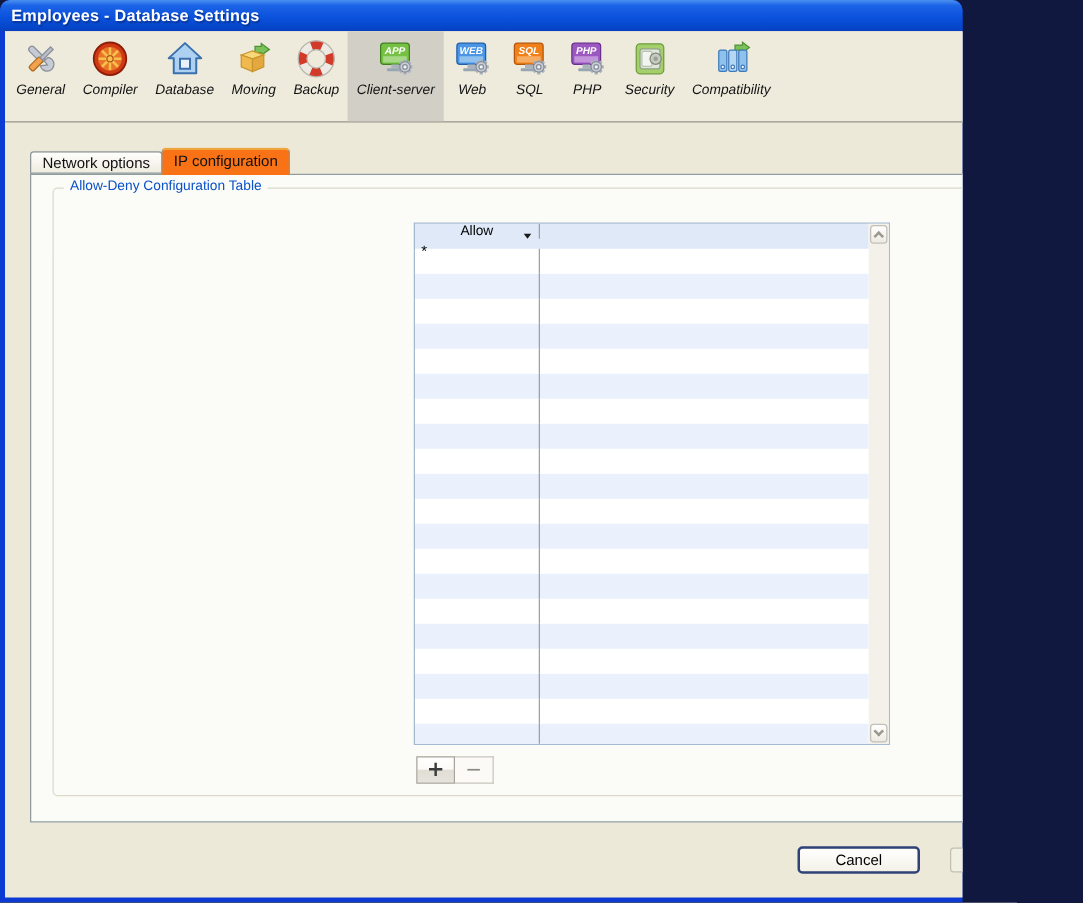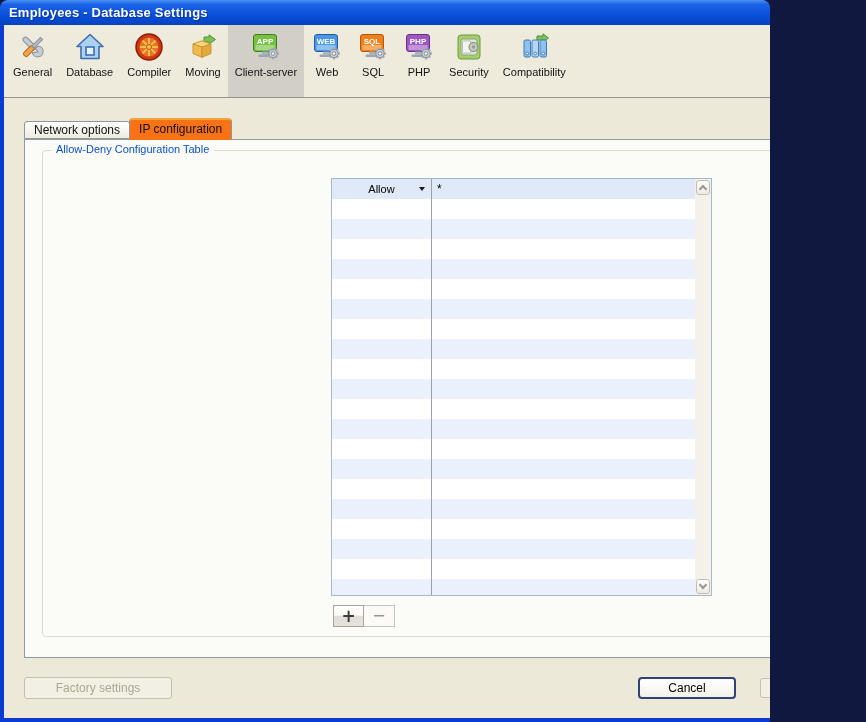--- a/index.html
+++ b/index.html
@@ -6,21 +6,21 @@
   *{box-sizing:border-box;}
   .window{position:relative;width:770px;height:722px;background:#0c3bd3;border-radius:8px 8px 0 0;overflow:hidden;}
   .titlebar{position:absolute;left:0;top:0;width:866px;height:25px;border-radius:7px 7px 0 0;
     background:linear-gradient(180deg,#4a90f2 0%,#1b63e6 18%,#0b52dd 55%,#0545c8 90%,#0a3fbb 100%);
     display:flex;align-items:center;padding-left:9px;}
   .titlebar .title{color:#fff;font-weight:bold;font-size:13px;text-shadow:1px 1px 1px rgba(8,40,120,.65);letter-spacing:.2px;}
   .content{position:absolute;left:4px;top:25px;width:858px;height:693px;background:#ece9d8;}
 
   
   .toolbar{position:absolute;left:0;top:0;width:858px;height:73px;background:#eeebdd;border-bottom:1px solid #96948a;display:flex;align-items:stretch;padding-left:2px;}
-  .tb-item{display:flex;flex-direction:column;align-items:center;justify-content:flex-start;padding:6px 7px 0 7px;cursor:default;}
+  .tb-item{display:flex;flex-direction:column;align-items:center;justify-content:flex-start;padding:6px 7px 0 7px;cursor:default;font-style:italic;}
   .tb-item.selected{background:#d2cfc6;}
   .tb-icon{width:32px;height:32px;margin-bottom:3px;}
   .tb-icon svg{display:block;}
   .tb-label{font-size:11px;color:#121212;white-space:nowrap;}
 
   
   .tabs{position:absolute;left:20px;top:93px;height:22px;display:flex;align-items:flex-end;z-index:3;}
   .tab{font-size:12px;color:#111;padding:2px 9px 3px 9px;background:linear-gradient(#fefefc,#efece0);
     border:1px solid #8e989a;border-radius:3px 3px 0 0;height:18px;margin-bottom:1px;line-height:13px;cursor:default;}
   .tab.selected{background:#f97316;border-top:2px solid #efa53d;height:22px;margin-bottom:0;border-bottom:none;
@@ -29,21 +29,21 @@
   
   .panel{position:absolute;left:20px;top:114px;width:818px;height:519px;background:#fbfbf7;border:1px solid #8f9b9c;}
   .groupbox{position:absolute;left:17px;top:10px;width:760px;height:487px;border:1px solid #dcd9cb;border-radius:4px;}
   .group-label{position:absolute;left:8px;top:-8px;background:#fbfbf7;padding:0 5px;font-size:11px;color:#0b52c8;white-space:nowrap;}
 
   
   .table-wrap{position:absolute;left:306px;top:38px;width:381px;height:418px;border:1px solid #a3b9d2;background:#fff;}
   .grid{position:absolute;left:0;top:0;right:16px;bottom:0;overflow:hidden;}
   .trow{height:20px;display:flex;}
   .trow.alt{background:#eaf1fc;}
-  .trow.first{background:#dfe9f8;}
+  .trow.first{background:#dfe9f8;flex-direction:column;}
   .cell-mode{width:100px;border-right:1px solid #9aa1a8;position:relative;font-size:11px;color:#000;
     display:flex;align-items:center;justify-content:center;}
   .cell-pattern{flex:1;font-size:12px;color:#000;padding:1px 0 0 5px;line-height:18px;}
   .dd-arrow{position:absolute;right:6px;top:8px;width:0;height:0;border-left:3.5px solid transparent;border-right:3.5px solid transparent;border-top:4.5px solid #1a1a1a;}
 
   
   .scrollbar{position:absolute;right:0;top:0;bottom:0;width:16px;background:#f3f1ea;display:flex;flex-direction:column;justify-content:space-between;align-items:center;}
   .sb-btn{width:14px;height:15px;margin:1px;background:linear-gradient(#ffffff,#eceae2);border:1px solid #c2c0b6;border-radius:3px;display:flex;align-items:center;justify-content:center;}
   .chev{display:block;width:6px;height:6px;border:solid #9b998d;border-width:2px 2px 0 0;}
   .chev.up{transform:rotate(-45deg);margin-top:3px;}
@@ -87,51 +87,62 @@
               </g>
 </svg>
           </span>
     <span class="tb-label">General</span>
   </div>
 
 
   <div class="tb-item">
     <span class="tb-icon">
             <svg width="32" height="32" viewBox="0 0 32 32">
-  <path d="M16 3.5 L29 15.5 H25 V27.5 H7 V15.5 H3 Z" fill="#aed1f2" stroke="#3a70ad" stroke-width="1.6" stroke-linejoin="round"></path>
-  <rect x="12" y="16" width="8" height="8" fill="#e8f2fc" stroke="#3a70ad" stroke-width="1.6"></rect>
-</svg>
-          </span>
-    <span class="tb-label">Database</span>
-  </div>
-
-  <div class="tb-item">
-    <span class="tb-icon">
-            <svg width="32" height="32" viewBox="0 0 32 32">
   <circle cx="16" cy="16" r="13" fill="#cf3a14" stroke="#8f1d05" stroke-width="1.5"></circle>
   <circle cx="16" cy="16" r="9.5" fill="#e8742a"></circle>
   <path d="M16 7v18M7 16h18M9.6 9.6l12.8 12.8M22.4 9.6L9.6 22.4" stroke="#f7c04a" stroke-width="2"></path>
   <circle cx="16" cy="16" r="2.5" fill="#f7c04a" stroke="#b5541a"></circle>
 </svg>
           </span>
     <span class="tb-label">Compiler</span>
   </div>
 
   <div class="tb-item">
     <span class="tb-icon">
             <svg width="32" height="32" viewBox="0 0 32 32">
+  <path d="M16 3.5 L29 15.5 H25 V27.5 H7 V15.5 H3 Z" fill="#aed1f2" stroke="#3a70ad" stroke-width="1.6" stroke-linejoin="round"></path>
+  <rect x="12" y="16" width="8" height="8" fill="#e8f2fc" stroke="#3a70ad" stroke-width="1.6"></rect>
+</svg>
+          </span>
+    <span class="tb-label">Database</span>
+  </div>
+
+  <div class="tb-item">
+    <span class="tb-icon">
+            <svg width="32" height="32" viewBox="0 0 32 32">
   <path d="M17 6h5V3.8l6.5 4.7-6.5 4.7V11h-5z" fill="#7cc05a" stroke="#4f9434"></path>
   <path d="M6 13l9-3.2 9 3.2-9 3.2z" fill="#f6d878" stroke="#c9952c"></path>
   <path d="M6 13v9.5l9 3.8V16.2z" fill="#f0b94f" stroke="#c9952c"></path>
   <path d="M24 13v9.5l-9 3.8V16.2z" fill="#e3a93e" stroke="#c9952c"></path>
 </svg>
           </span>
     <span class="tb-label">Moving</span>
   </div>
 
+  <div class="tb-item">
+    <span class="tb-icon">
+            <svg width="32" height="32" viewBox="0 0 32 32">
+  <circle cx="16" cy="16" r="11" fill="none" stroke="#eceae2" stroke-width="7"></circle>
+  <circle cx="16" cy="16" r="11" fill="none" stroke="#d23b2a" stroke-width="7" stroke-dasharray="8.64 8.64" stroke-dashoffset="4.3"></circle>
+  <circle cx="16" cy="16" r="14.4" fill="none" stroke="#b8b5ad"></circle>
+  <circle cx="16" cy="16" r="7.4" fill="#eeebdc" stroke="#b8b5ad"></circle>
+</svg>
+          </span>
+    <span class="tb-label">Backup</span>
+  </div>
 
   <div class="tb-item selected">
     <span class="tb-icon">
             <svg width="32" height="32" viewBox="0 0 32 32">
   <rect x="3.5" y="3.5" width="23" height="17" rx="2.5" fill="#76c043" stroke="#3f8020"></rect>
   <rect x="5.5" y="14" width="19" height="5" fill="#a6d886"></rect>
   <text class="monitor-text" x="15" y="12.5" text-anchor="middle" font-size="8" font-weight="bold" fill="#ffffff" font-family="Liberation Sans, sans-serif">APP</text>
   <rect x="12" y="20.5" width="6" height="3" fill="#aab4bd"></rect>
   <rect x="8.5" y="23.5" width="13" height="2.5" rx="1" fill="#98a6b2"></rect>
   <path d="M23 16.5v12M17 22.5h12M18.8 18.3l8.4 8.4M27.2 18.3l-8.4 8.4" stroke="#aab2bb" stroke-width="2.6"></path>
@@ -329,17 +340,16 @@
           </div>
         </div>
       </div>
 
       <div class="add-remove">
         <div class="sq-btn btn-add">+</div>
         <div class="sq-btn btn-remove">−</div>
       </div>
     </div>
 
-    <div class="btn-factory">Factory settings</div>
     <div class="btn-cancel">Cancel</div>
     <div class="btn-ok">OK</div>
   </div>
 </div>
 
 </body></html>

